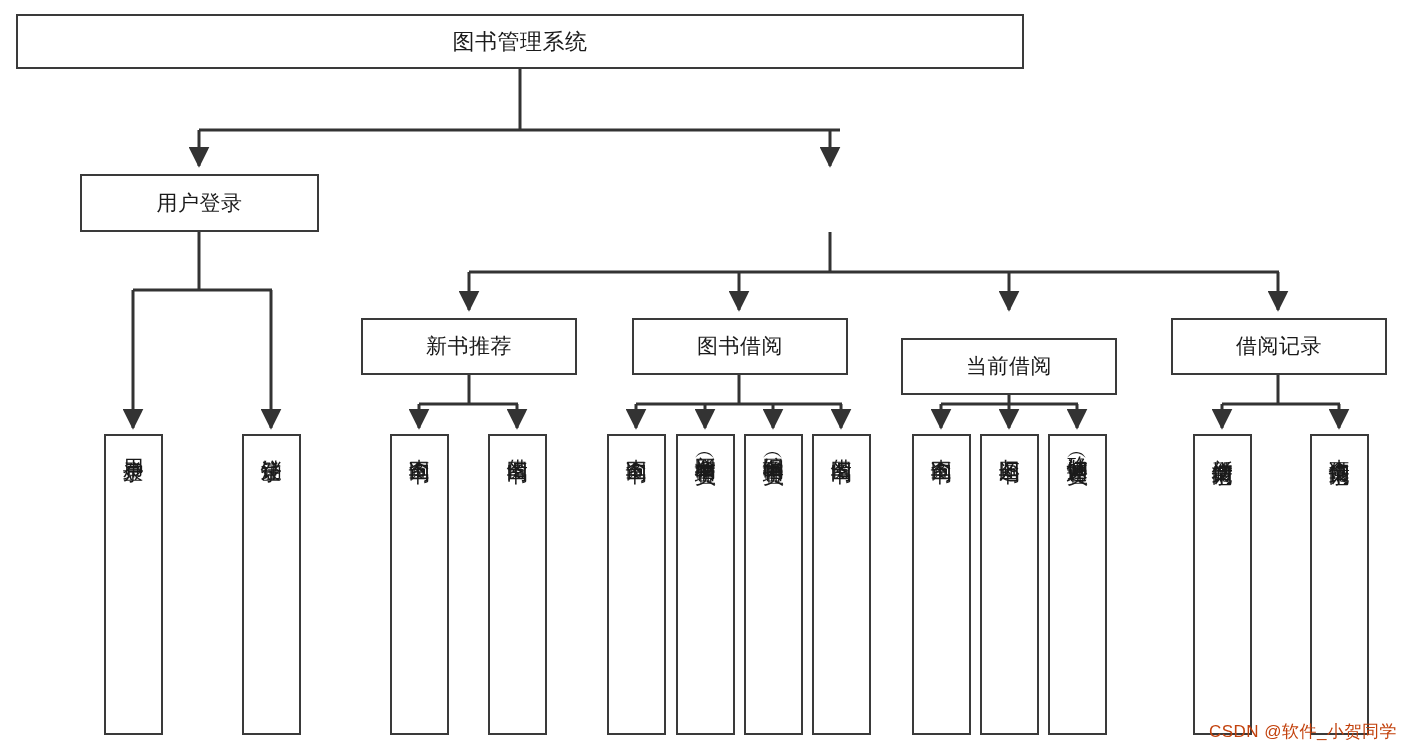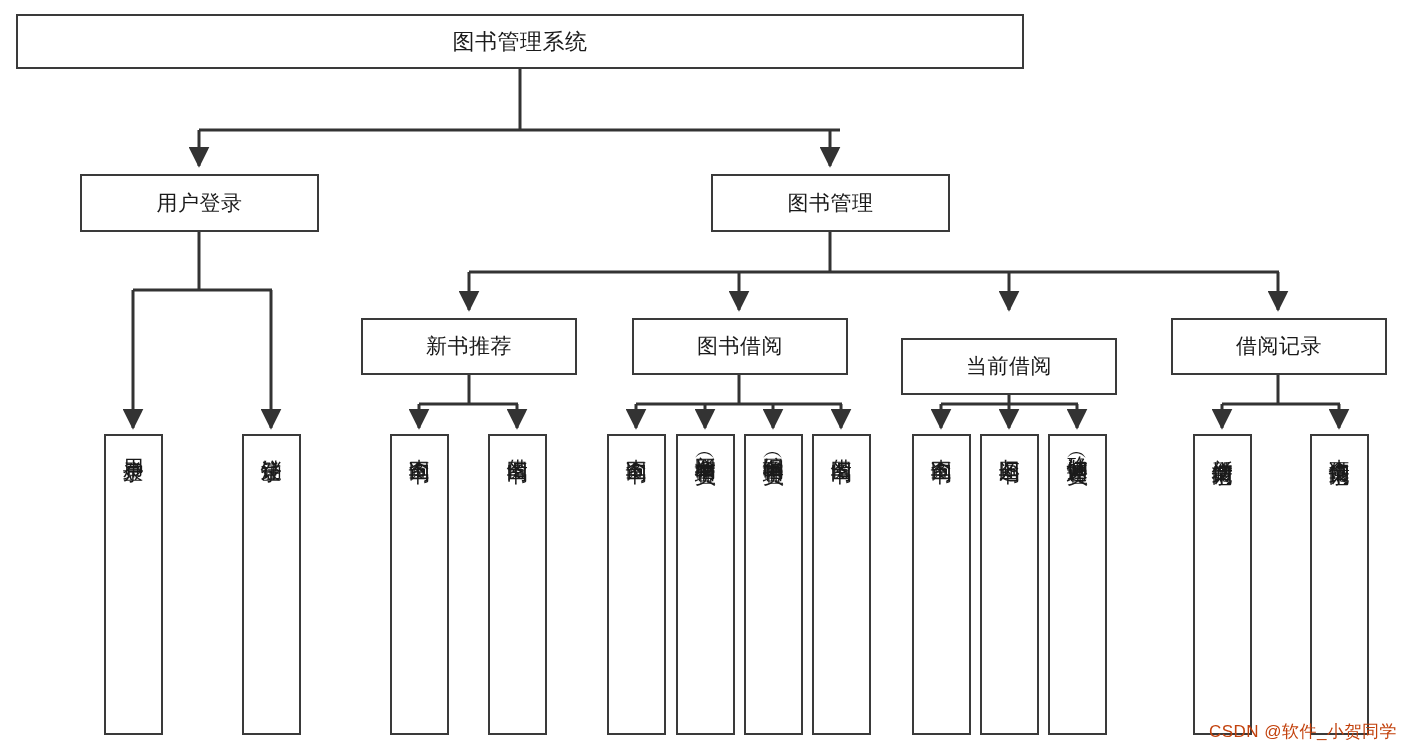--- a/index.html
+++ b/index.html
@@ -125,23 +125,20 @@
     </g>
   </svg>
 
   <div class="node root" style="left:16px; top:14px; width:1008px; height:55px;">
     <span class="node-label">图书管理系统</span>
   </div>
 
   <div class="node" style="left:80px; top:174px; width:239px; height:58px;">
     <span class="node-label">用户登录</span>
   </div>
-  <div class="node" style="left:711px; top:174px; width:239px; height:58px;">
-    <span class="node-label">图书管理</span>
-  </div>
 
   <div class="node" style="left:632px; top:318px; width:216px; height:57px;">
     <span class="node-label">图书借阅</span>
   </div>
   <div class="node" style="left:361px; top:318px; width:216px; height:57px;">
     <span class="node-label">新书推荐</span>
   </div>
   <div class="node" style="left:901px; top:318px; width:216px; height:57px;margin-top:20px;">
     <span class="node-label">当前借阅</span>
   </div>

